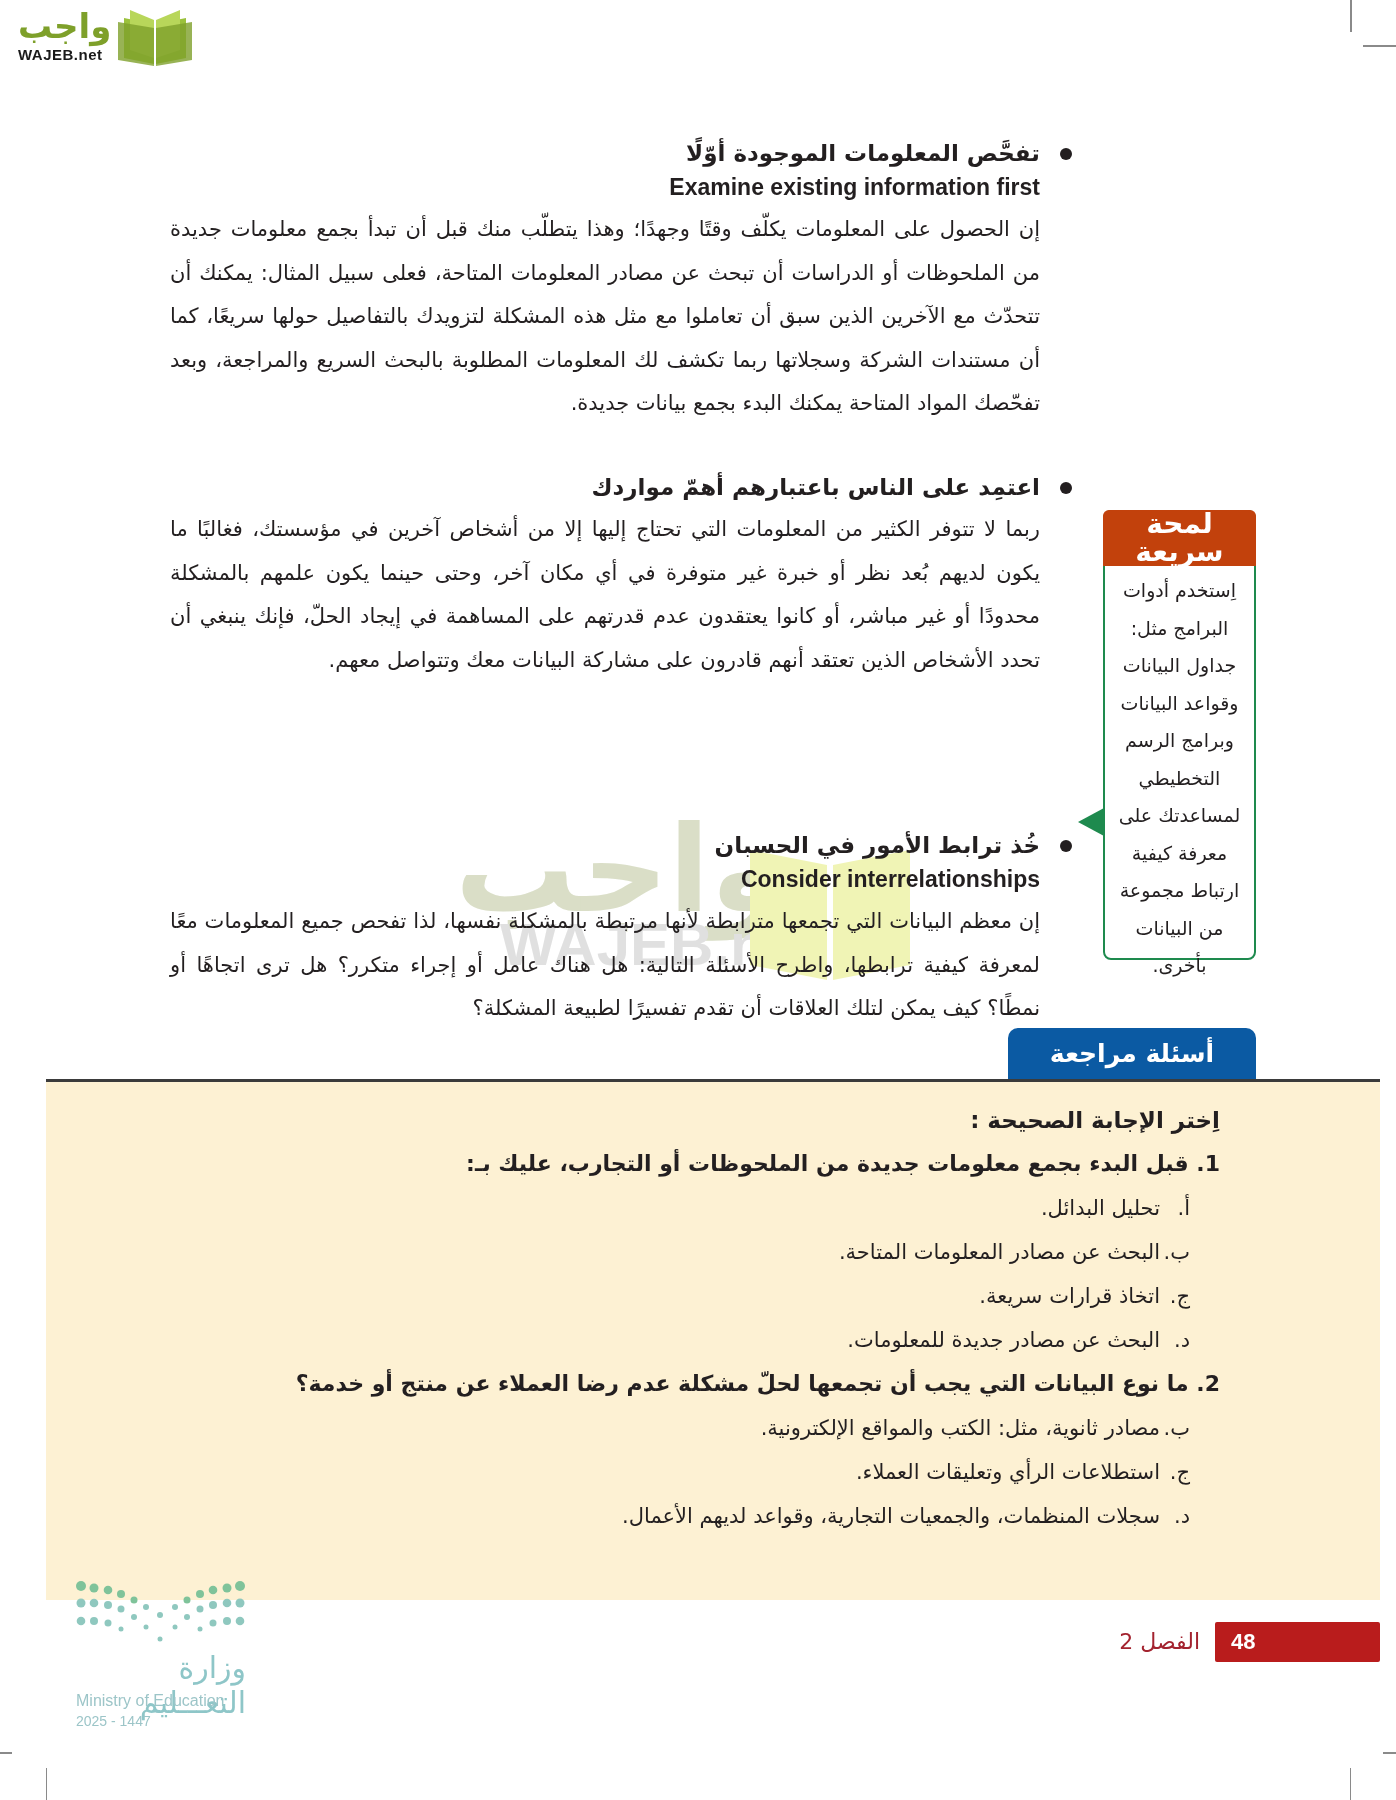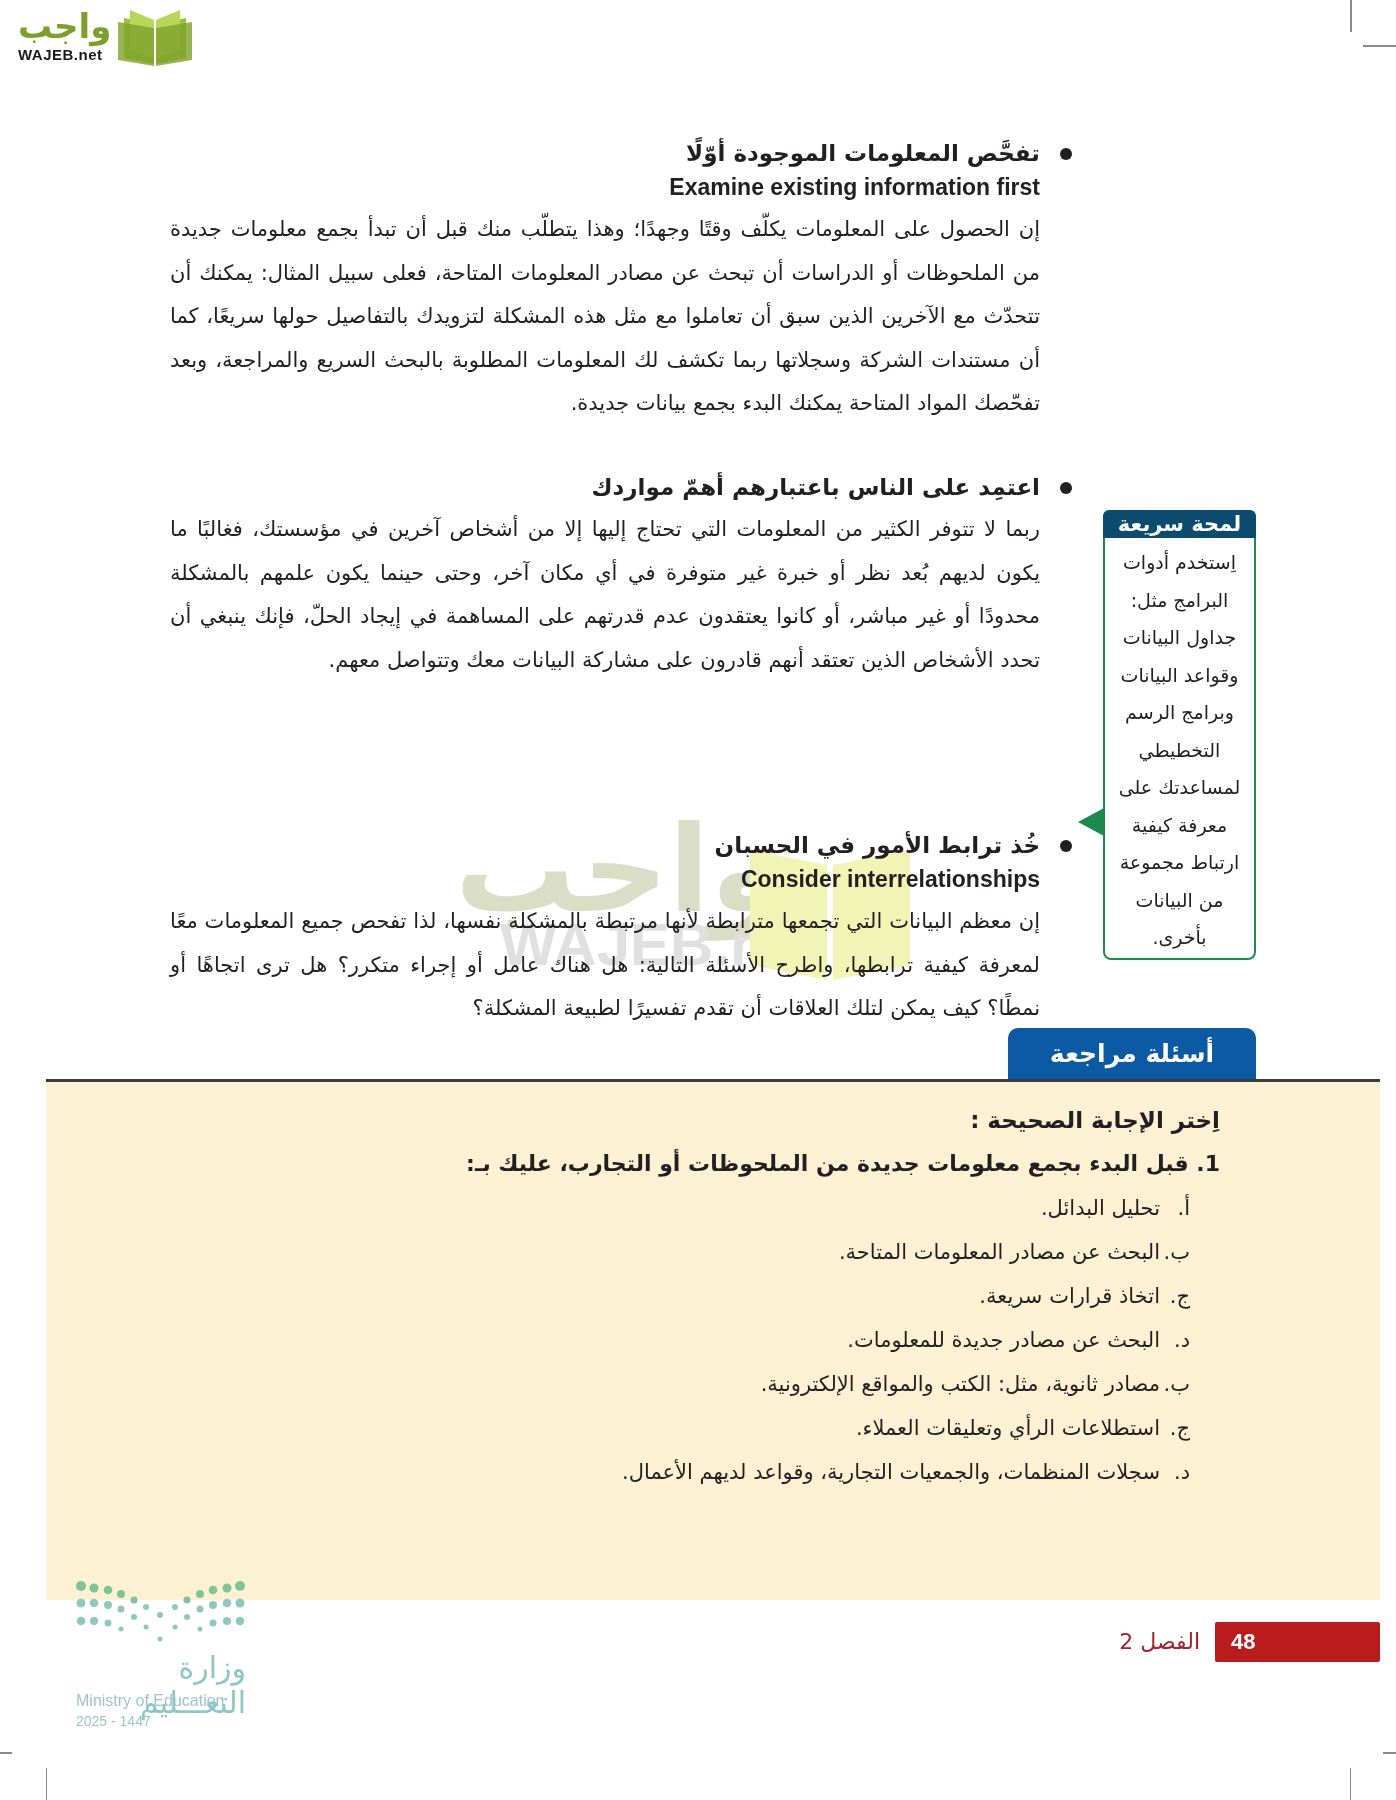--- a/index.html
+++ b/index.html
@@ -14,21 +14,21 @@
   .logo-en small { font-size:15px; }
   .logo-book { position:absolute; left:110px; top:2px; width:78px; height:58px; }
   
   .section { position:absolute; right:356px; width:870px; direction:rtl; text-align:right; }
   .sec-head { position:relative; font-size:23px; font-weight:bold; line-height:34px; color:#231f20; }
   .bullet { position:absolute; right:-32px; top:12px; width:12px; height:12px; border-radius:50%; background:#231f20; }
   .sec-en { direction:ltr; text-align:right; font-family:"Liberation Sans", sans-serif; font-weight:bold; font-size:23px; line-height:34px; color:#231f20; }
   .sec-body { font-size:21px; line-height:43.5px; text-align:justify; text-align-last:right; margin-top:4px; color:#231f20; }
   
   .tip { left:1103px; top:510px; width:153px; height:450px; border:2px solid #1e8a4e; border-radius:8px; box-sizing:border-box; direction:rtl; background:#fff; }
-  .tip-head { background:#0c4a6e; color:#fff; font-weight:bold; font-size:21px; text-align:center; line-height:28px; border-radius:6px 6px 0 0; margin:-2px -2px 0 -2px; }
+  .tip-head { background:#c2410c; color:#fff; font-weight:bold; font-size:28px; text-align:center; line-height:28px; border-radius:6px 6px 0 0; margin:-2px -2px 0 -2px; }
   .tip-body { font-size:19px; line-height:37.5px; text-align:center; padding:6px 4px 0 4px; color:#231f20; }
   .tip-arrow { left:1078px; top:808px; width:0; height:0; border-top:14px solid transparent; border-bottom:14px solid transparent; border-right:26px solid #1e8a4e; }
   
   .wm { left:455px; top:820px; width:480px; height:170px; pointer-events:none; opacity:0.55; }
   .wm-ar { position:absolute; left:0; top:-15px; font-size:120px; font-weight:bold; color:#bcc49a; line-height:130px; }
   .wm-en { position:absolute; left:45px; top:90px; font-size:60px; font-weight:bold; color:#c8c8c8; font-family:"Liberation Sans", sans-serif; }
   .wm-book { position:absolute; left:290px; top:10px; width:170px; height:150px; }
   
   .review-tab { left:1008px; top:1028px; width:248px; height:52px; background:#0b5aa3; border-radius:10px 10px 0 0; color:#fff; font-weight:bold; font-size:25px; text-align:center; line-height:52px; direction:rtl; }
   .review-line { left:46px; top:1079px; width:1334px; height:3px; background:#3b3b3b; }
@@ -127,20 +127,21 @@
 <div class="abs review-box"></div>
 <div class="q-area">
   <div class="q-title">اِختر الإجابة الصحيحة :</div>
 
   <div class="q-stem">1. قبل البدء بجمع معلومات جديدة من الملحوظات أو التجارب، عليك بـ:</div>
   <div class="q-opt"><span class="letter">أ.</span><span>تحليل البدائل.</span></div>
   <div class="q-opt"><span class="letter">ب.</span><span>البحث عن مصادر المعلومات المتاحة.</span></div>
   <div class="q-opt"><span class="letter">ج.</span><span>اتخاذ قرارات سريعة.</span></div>
   <div class="q-opt"><span class="letter">د.</span><span>البحث عن مصادر جديدة للمعلومات.</span></div>
 
+  <div class="q-stem">2. ما نوع البيانات التي يجب أن تجمعها لحلّ مشكلة عدم رضا العملاء عن منتج أو خدمة؟</div>
   <div class="q-opt"><span class="letter">ب.</span><span>مصادر ثانوية، مثل: الكتب والمواقع الإلكترونية.</span></div>
   <div class="q-opt"><span class="letter">ج.</span><span>استطلاعات الرأي وتعليقات العملاء.</span></div>
   <div class="q-opt"><span class="letter">د.</span><span>سجلات المنظمات، والجمعيات التجارية، وقواعد لديهم الأعمال.</span></div>
 </div>
 
 <div class="abs moe">
   <svg width="175" height="70" viewBox="0 0 175 70" style="position:absolute;left:0;top:0;">
     <g fill="#7fc39a">
       <circle cx="5" cy="6" r="5"></circle>
         <circle cx="18" cy="8" r="4.5"></circle>

